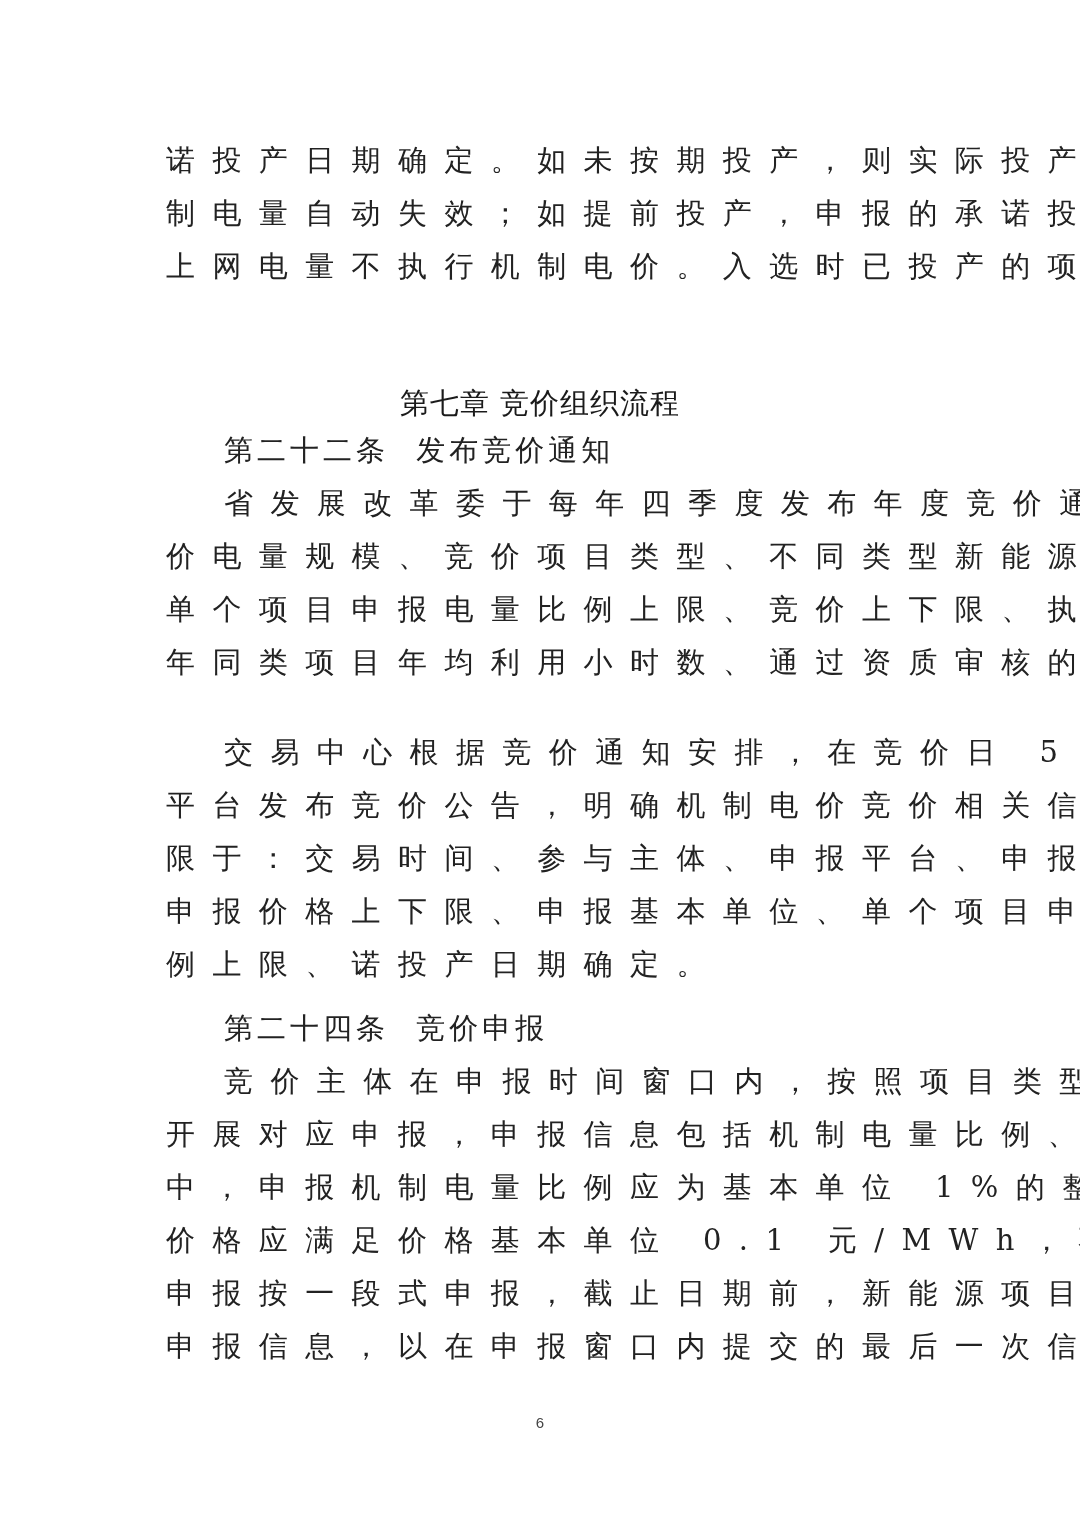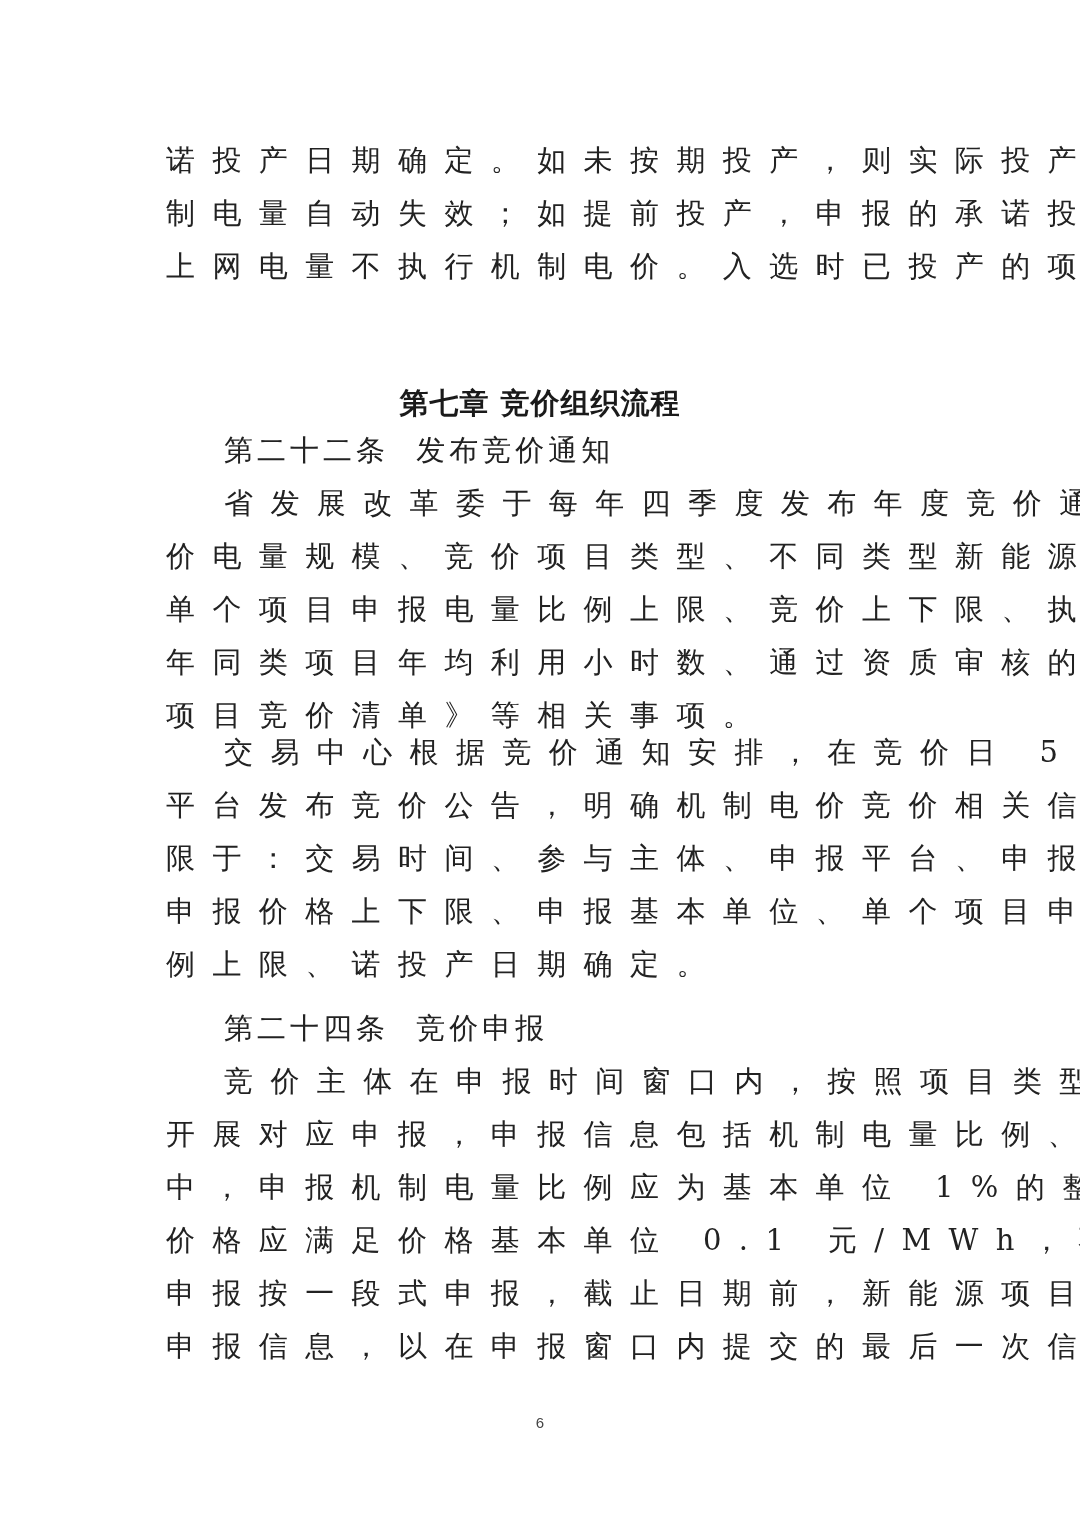--- a/index.html
+++ b/index.html
@@ -39,21 +39,21 @@
     .indent {
       padding-left: 58px;
     }
     .chapter-title {
       position: absolute;
       left: 0;
       width: 1080px;
       top: 378px;
       text-align: center;
       font-family: "DejaVu Sans", "Liberation Sans", sans-serif;
-      font-weight: bold;
+      font-weight: normal;
       font-size: 29px;
       letter-spacing: 1px;
       color: #1a1a1a;
       line-height: 50px;
     }
     .article-heading {
       height: 53px;
       line-height: 53px;
       font-size: 29px;
       letter-spacing: 4px;
@@ -84,21 +84,20 @@
   </div>
 
   <div class="chapter-title">第七章 竞价组织流程</div>
 
   <div class="text-block" style="top:424px;">
     <div class="article-heading">第二十二条 发布竞价通知</div>
     <div class="line indent">省发展改革委于每年四季度发布年度竞价通知，明确竞</div>
     <div class="line">价电量规模、竞价项目类型、不同类型新能源项目竞价规模、</div>
     <div class="line">单个项目申报电量比例上限、竞价上下限、执行期限、近三</div>
     <div class="line">年同类项目年均利用小时数、通过资质审核的《新能源增量</div>
-    <div class="line">项目竞价清单》等相关事项。</div>
   </div>
 
   <div class="text-block" style="top:726px;">
     <div class="line indent">交易中心根据竞价通知安排，在竞价日 5 天前通过交易</div>
     <div class="line">平台发布竞价公告，明确机制电价竞价相关信息，包括但不</div>
     <div class="line">限于：交易时间、参与主体、申报平台、申报路径及方法、</div>
     <div class="line">申报价格上下限、申报基本单位、单个项目申报机制电量比</div>
     <div class="line">例上限、诺投产日期确定。</div>
   </div>
 

